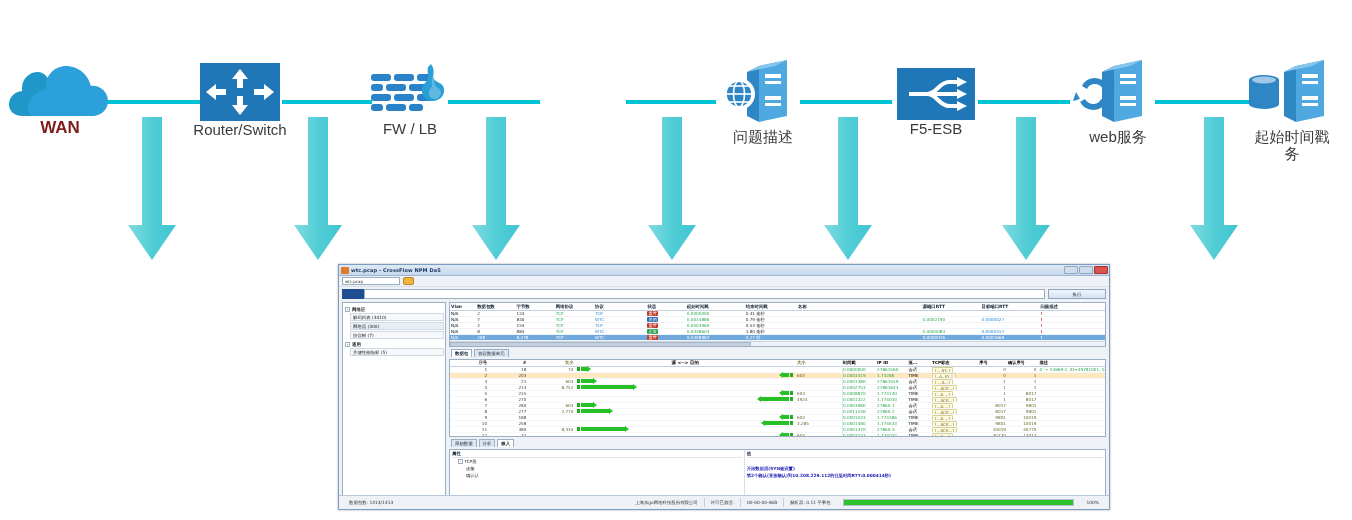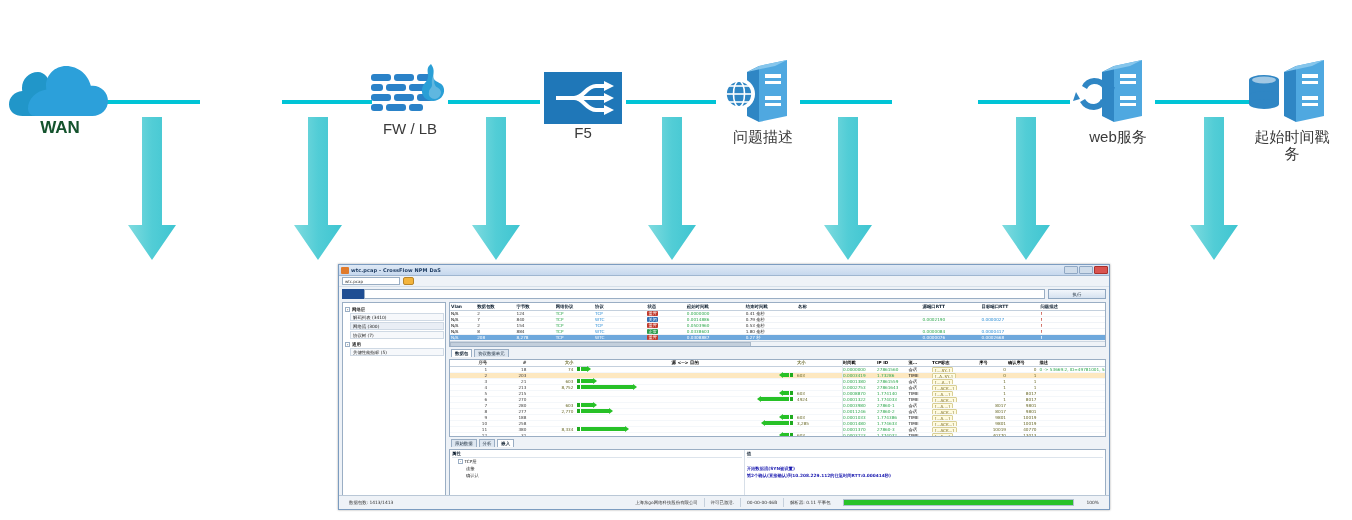--- a/index.html
+++ b/index.html
@@ -13,21 +13,21 @@
   }
 
   
   #topology { position:absolute; left:0; top:0; width:1352px; height:270px; }
 
   .node { position:absolute; text-align:center; }
   .node .label {
     font-size:15px; color:#3a3a3a; line-height:1.15;
     white-space:pre-line; font-weight:400;
   }
-  .node.wan .label { font-weight:bold; font-size:17px; color:#14532d; }
+  .node.wan .label { font-weight:bold; font-size:17px; color:#7f1d1d; }
 
   .iconbox { height:58px; display:flex; align-items:center; justify-content:center; }
 
   
   .link { position:absolute; height:4px; background:#00c4d6; top:100px; }
 
   
   .downarrow { position:absolute; width:50px; }
 
   
@@ -166,20 +166,34 @@
   <div class="node wan" style="left:0px; top:60px; width:120px;">
     <div class="iconbox">
       <svg width="104" height="62" viewBox="0 0 104 62">
         <path d="M30 14c-9 0-16 7-16 16 0 1 0 2 .3 3C6 34 1 39.5 1 46.5S7 58 14.5 58H44c8 0 14-6.5 14-14.5S52 29 44 29c-.3 0-.6 0-1 .05C41.5 20.6 36.5 14 30 14z" fill="#2196c9"></path>
         <path d="M58 8c-11 0-20 8.8-20 19.8 0 1.2.1 2.4.3 3.6C28 33 20 41 20 50.5 20 55 23 58 27.5 58h57C93 58 100 51.5 100 43c0-8.4-6.8-15.3-15.2-15.3-.7 0-1.4 0-2 .15C80.5 17 70.3 8 58 8z" fill="#2ca0da"></path>
       </svg>
     </div>
     <div class="label">WAN</div>
   </div>
 
+  <div class="node" style="left:180px; top:63px; width:120px;">
+    <div class="iconbox">
+      <svg width="80" height="58" viewBox="0 0 80 58">
+        <rect x="0" y="0" width="80" height="58" fill="#1f77b8"></rect>
+        <g fill="#ffffff">
+          <path d="M40 6 L48 16 H43 V25 H37 V16 H32 Z"></path>
+          <path d="M40 52 L32 42 H37 V33 H43 V42 H48 Z"></path>
+          <path d="M6 29 L16 21 V26 H26 V32 H16 V37 Z"></path>
+          <path d="M74 29 L64 37 V32 H54 V26 H64 V21 Z"></path>
+        </g>
+      </svg>
+    </div>
+    <div class="label">Router/Switch</div>
+  </div>
 
   <div class="node" style="left:350px; top:62px; width:120px;">
     <div class="iconbox">
       <svg width="86" height="58" viewBox="0 0 86 58">
         <g fill="#2a82c8">
           <rect x="4" y="12" width="20" height="7" rx="3"></rect>
           <rect x="27" y="12" width="20" height="7" rx="3"></rect>
           <rect x="50" y="12" width="16" height="7" rx="3"></rect>
           <rect x="4" y="22" width="12" height="7" rx="3"></rect>
           <rect x="19" y="22" width="20" height="7" rx="3"></rect>
@@ -191,38 +205,20 @@
           <rect x="19" y="42" width="20" height="7" rx="3"></rect>
           <rect x="42" y="42" width="14" height="7" rx="3"></rect>
         </g>
         <path d="M64 2c5 7 1 10 3 15 2 4 9 3 10 10 1 7-5 12-11 12-7 0-12-5-11-12 1-6 6-7 6-13 0-5-2-8 3-12z" fill="#2a9fd6"></path>
         <path d="M67 12c2 5-1 7 1 11 1 3 5 2 6 7 0 4-3 7-6 7-4 0-7-3-6-7 0-3 3-4 3-7 0-3-1-6 2-11z" fill="#ffffff" opacity=".25"></path>
       </svg>
     </div>
     <div class="label">FW / LB</div>
   </div>
 
-  <div class="node" style="left:525px; top:72px; width:116px;">
-    <div class="iconbox" style="height:52px;">
-      <svg width="78" height="52" viewBox="0 0 78 52">
-        <rect x="0" y="0" width="78" height="52" fill="#1f77b8"></rect>
-        <g stroke="#ffffff" stroke-width="4" fill="none">
-          <path d="M12 26 H30 C40 26 42 14 52 14 H62"></path>
-          <path d="M30 26 H62"></path>
-          <path d="M30 26 C40 26 42 38 52 38 H62"></path>
-        </g>
-        <g fill="#ffffff">
-          <path d="M60 9 L70 14 L60 19 Z"></path>
-          <path d="M60 21 L70 26 L60 31 Z"></path>
-          <path d="M60 33 L70 38 L60 43 Z"></path>
-        </g>
-      </svg>
-    </div>
-    <div class="label">F5</div>
-  </div>
 
   <div class="node" style="left:700px; top:58px; width:126px;">
     <div class="iconbox" style="height:70px;">
       <svg width="92" height="70" viewBox="0 0 92 70">
         <polygon points="42,8 70,2 70,58 42,64" fill="#4fa8e0"></polygon>
         <polygon points="42,8 42,64 30,58 30,14" fill="#2f86c4"></polygon>
         <polygon points="30,14 42,8 70,2 58,8" fill="#86c6ec"></polygon>
         <rect x="48" y="16" width="16" height="4" fill="#ffffff"></rect>
         <rect x="48" y="23" width="16" height="3" fill="#ffffff"></rect>
         <rect x="48" y="38" width="16" height="4" fill="#ffffff"></rect>
@@ -234,20 +230,38 @@
           <ellipse cx="22" cy="36" rx="5.5" ry="13"></ellipse>
           <path d="M9 36 H35"></path>
           <path d="M11 28 H33"></path>
           <path d="M11 44 H33"></path>
         </g>
       </svg>
     </div>
     <div class="label">问题描述</div>
   </div>
 
+  <div class="node" style="left:878px; top:68px; width:116px;">
+    <div class="iconbox" style="height:52px;">
+      <svg width="78" height="52" viewBox="0 0 78 52">
+        <rect x="0" y="0" width="78" height="52" fill="#1f77b8"></rect>
+        <g stroke="#ffffff" stroke-width="4" fill="none">
+          <path d="M12 26 H30 C40 26 42 14 52 14 H62"></path>
+          <path d="M30 26 H62"></path>
+          <path d="M30 26 C40 26 42 38 52 38 H62"></path>
+        </g>
+        <g fill="#ffffff">
+          <path d="M60 9 L70 14 L60 19 Z"></path>
+          <path d="M60 21 L70 26 L60 31 Z"></path>
+          <path d="M60 33 L70 38 L60 43 Z"></path>
+        </g>
+      </svg>
+    </div>
+    <div class="label">F5-ESB</div>
+  </div>
 
   <div class="node" style="left:1055px; top:58px; width:126px;">
     <div class="iconbox" style="height:70px;">
       <svg width="92" height="70" viewBox="0 0 92 70">
         <polygon points="42,8 70,2 70,58 42,64" fill="#4fa8e0"></polygon>
         <polygon points="42,8 42,64 30,58 30,14" fill="#2f86c4"></polygon>
         <polygon points="30,14 42,8 70,2 58,8" fill="#86c6ec"></polygon>
         <rect x="48" y="16" width="16" height="4" fill="#ffffff"></rect>
         <rect x="48" y="23" width="16" height="3" fill="#ffffff"></rect>
         <rect x="48" y="38" width="16" height="4" fill="#ffffff"></rect>

